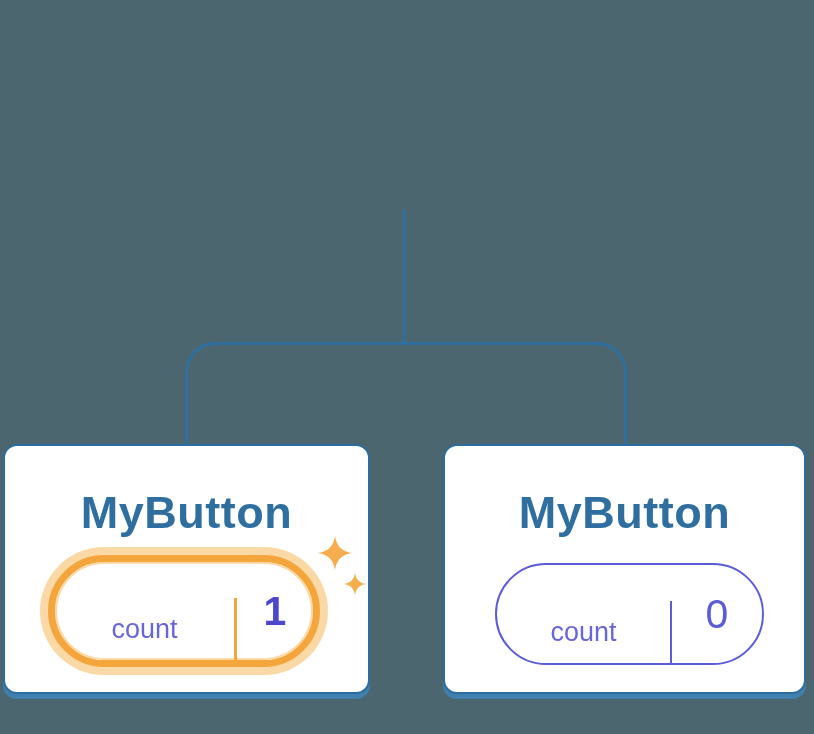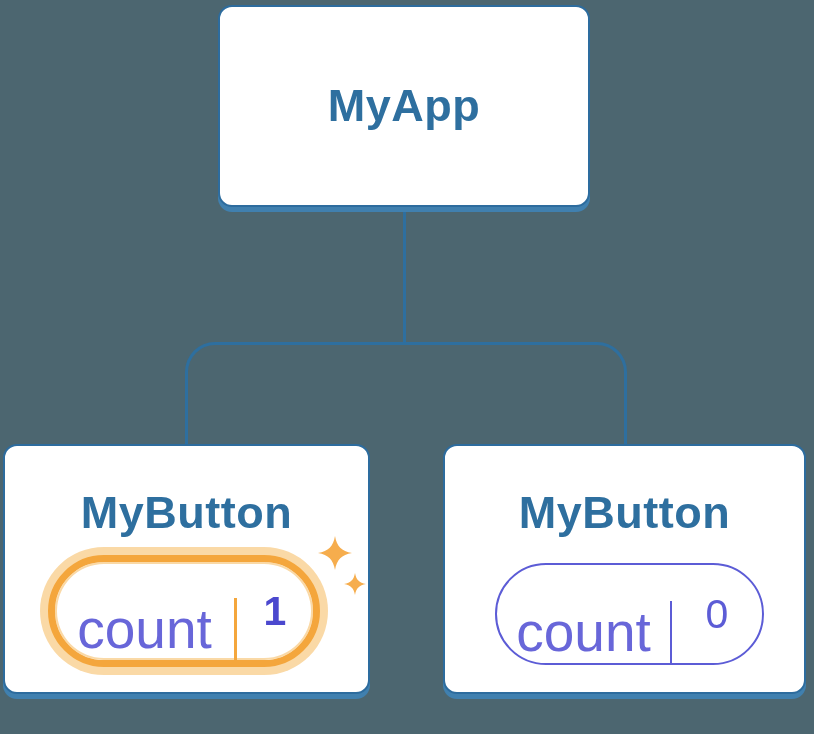--- a/index.html
+++ b/index.html
@@ -81,21 +81,21 @@
                 inset 0 0 0 2px var(--pill-glow, #FAD9A6);
   }
   .pill-idle {
     left: 50px; top: 117px;
     width: 269px; height: 102px;
     border: 2px solid var(--pill-border-idle, #5C5CD6);
   }
   .pill-key {
     flex: 1;
     display: flex; align-items: center; justify-content: center;
-    font-size: 55px;
+    font-size: 27px;
     color: var(--state-label, #6866D9);
     margin-top: 36px;
   }
   .pill-active .pill-key { border-right: 3px solid var(--pill-border-active, #F4A63C); }
   .pill-idle   .pill-key { border-right: 2px solid var(--pill-border-idle, #5C5CD6); }
   .pill-val {
     display: flex; align-items: center; justify-content: center;
     font-size: 41px;
   }
   .pill-active .pill-val { width: 76px; font-weight: 700; color: var(--state-value-active, #4B48CE); }
@@ -106,23 +106,20 @@
   .sparkles path { fill: var(--sparkle, #F6AD4D); }
 </style>
 </head>
 <body>
 
 <div class="stage">
 
   <div class="connector-root"></div>
   <div class="connector-bracket"></div>
 
-  <div class="card card-root">
-    <div class="component-title">MyApp</div>
-  </div>
 
   <div class="card card-child card-child-left">
     <div class="component-title">MyButton</div>
     <div class="pill pill-active">
       <div class="pill-key">count</div>
       <div class="pill-val">1</div>
     </div>
     <svg class="sparkles" width="70" height="84" viewBox="0 0 70 84" aria-hidden="true">
       <path transform="translate(27,27)" d="M0,-17 C1.8,-6.5 6.5,-1.8 17,0 C6.5,1.8 1.8,6.5 0,17 C-1.8,6.5 -6.5,1.8 -17,0 C-6.5,-1.8 -1.8,-6.5 0,-17 Z"></path>
       <path transform="translate(47,58)" d="M0,-11 C1.2,-4.2 4.2,-1.2 11,0 C4.2,1.2 1.2,4.2 0,11 C-1.2,4.2 -4.2,1.2 -11,0 C-4.2,-1.2 -1.2,-4.2 0,-11 Z"></path>

